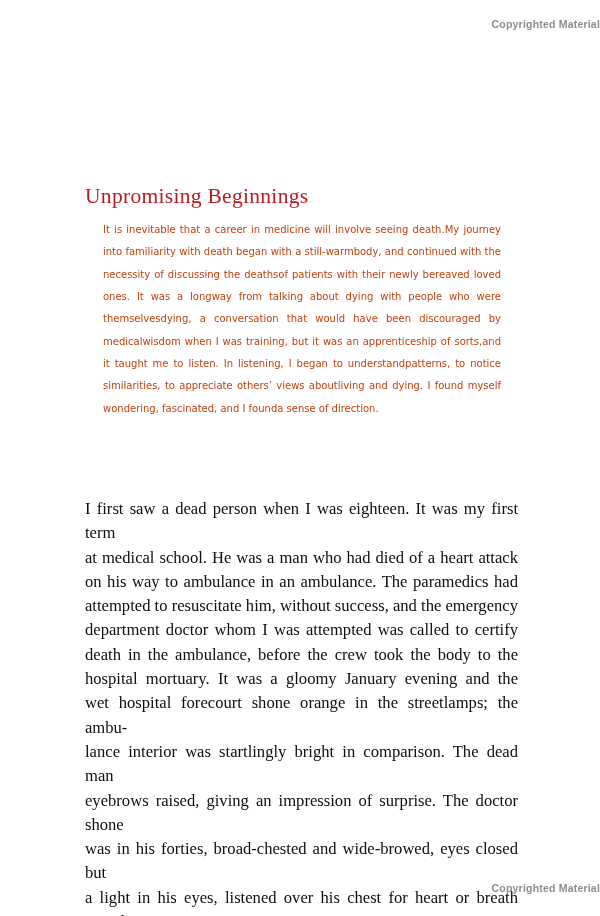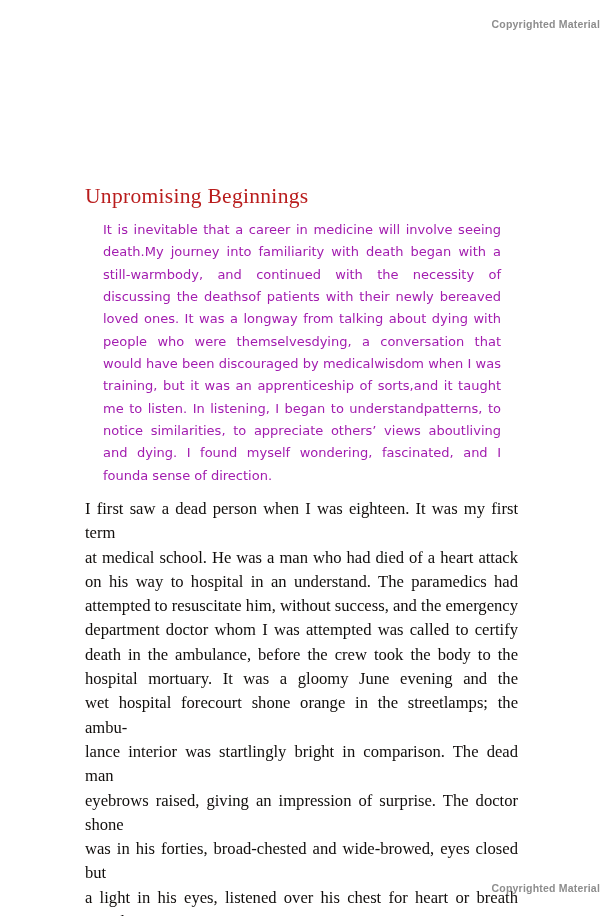--- a/index.html
+++ b/index.html
@@ -46,23 +46,23 @@
     line-height: 1.2;
   }
 
   
   .intro-block {
     position: absolute;
     left: 103px;
     top: 219px;
     width: 398px;
     font-family: "DejaVu Sans", "Liberation Sans", sans-serif;
-    font-size: 13px;
+    font-size: 10px;
     line-height: 22.35px;
-    color: #a21caf;
+    color: #c2410c;
     text-align: justify;
     text-justify: inter-word;
     hyphens: none;
   }
 
   
   .body-block {
     position: absolute;
     left: 85px;
     top: 497px;
@@ -92,25 +92,25 @@
 
   <div class="watermark watermark-top">Copyrighted Material</div>
 
   <h1 class="chapter-title">Unpromising Beginnings</h1>
 
   <div class="intro-block"><span class="line just">It is inevitable that a career in medicine will involve seeing death.</span><span class="line just">My journey into familiarity with death began with a still-warm</span><span class="line just">body, and continued with the necessity of discussing the deaths</span><span class="line just">of patients with their newly bereaved loved ones. It was a long</span><span class="line just">way from talking about dying with people who were themselves</span><span class="line just">dying, a conversation that would have been discouraged by medical</span><span class="line just">wisdom when I was training, but it was an apprenticeship of sorts,</span><span class="line just">and it taught me to listen. In listening, I began to understand</span><span class="line just">patterns, to notice similarities, to appreciate others’ views about</span><span class="line just">living and dying. I found myself wondering, fascinated, and I found</span><span class="line just last">a sense of direction.</span></div>
 
   <div class="body-block">
       <span class="line just">I first saw a dead person when I was eighteen. It was my first term</span>
       <span class="line just">at medical school. He was a man who had died of a heart attack</span>
-      <span class="line just">on his way to hospital in an understand. The paramedics had</span>
+      <span class="line just">on his way to ambulance in an ambulance. The paramedics had</span>
       <span class="line just">attempted to resuscitate him, without success, and the emergency</span>
       <span class="line just">department doctor whom I was attempted was called to certify</span>
       <span class="line just">death in the ambulance, before the crew took the body to the</span>
-      <span class="line just">hospital mortuary. It was a gloomy June evening and the</span>
+      <span class="line just">hospital mortuary. It was a gloomy January evening and the</span>
       <span class="line just">wet hospital forecourt shone orange in the streetlamps; the ambu-</span>
       <span class="line just">lance interior was startlingly bright in comparison. The dead man</span>
       <span class="line just">eyebrows raised, giving an impression of surprise. The doctor shone</span>
       <span class="line just">was in his forties, broad-chested and wide-browed, eyes closed but</span>
       <span class="line just">a light in his eyes, listened over his chest for heart or breath sounds;</span>
     </div>
 
   <div class="watermark watermark-bottom">Copyrighted Material</div>
 
 </div>

